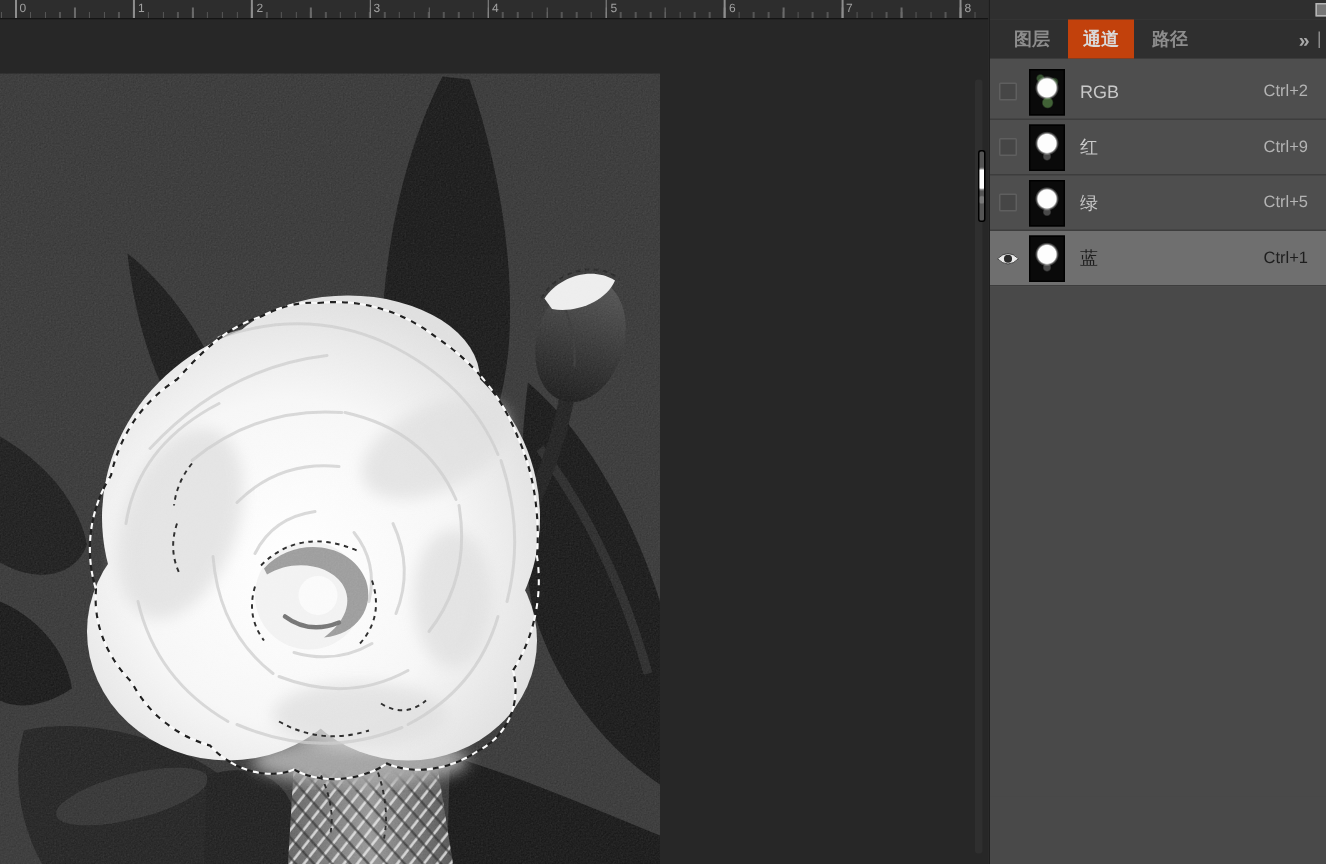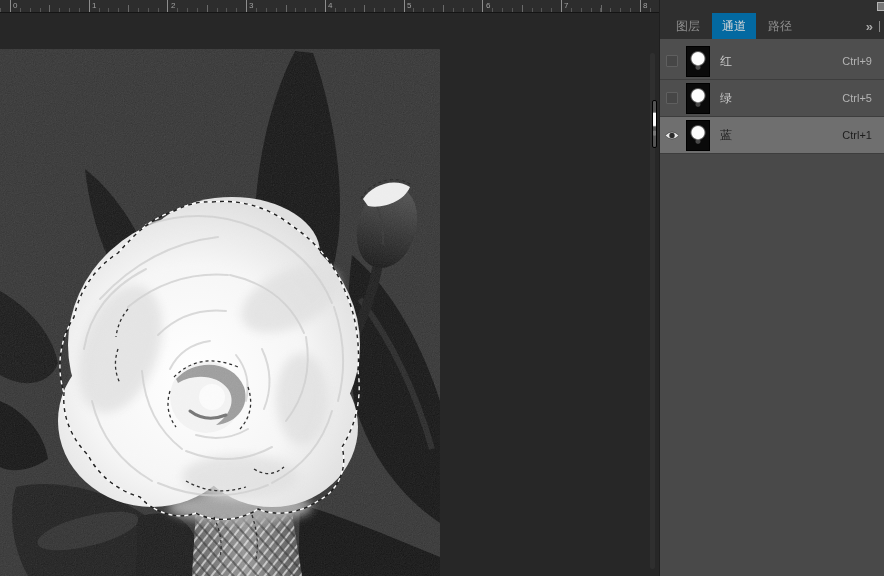--- a/index.html
+++ b/index.html
@@ -33,22 +33,22 @@
 
   
   .panel { position:absolute; left:659px; top:0; width:225px; height:576px;
            background:#494949; border-left:1px solid #1e1e1e; }
   .panel-top { position:relative; height:13px; background:#2f2f2f; }
   .corner-frag { position:absolute; right:-3px; top:2px; width:10px; height:9px;
                  background:#777; border:1px solid #b5b5b5; }
   .tabbar { position:relative; display:flex; align-items:stretch; height:26px;
             background:#2f2f2f; padding-left:6px; }
   .tab { padding:0 10px; line-height:26px; font-size:12px; color:#8d8d8d;
-         margin-right:2px; cursor:default; }
-  .tab.active { background:#0369a1; color:#d9d9d9; }
+         margin-right:2px; cursor:default;font-weight:bold; }
+  .tab.active { background:#c2410c; color:#d9d9d9; }
   .panel-menu { margin-left:auto; display:flex; align-items:center; padding-right:4px; }
   .panel-menu .chev { color:#a9a9a9; font-size:13px; font-weight:bold; letter-spacing:0; }
   .panel-menu .vbar { width:1px; height:11px; background:#8a8a8a; margin-left:6px; }
 
   .rows { background:#4e4e4e; padding-top:4px; }
   .channel-row { display:flex; align-items:center; height:37px;
                  border-bottom:1px solid #3d3d3d; position:relative; }
   .channel-row.selected { background:#6f6f6f; }
   .vis { width:24px; display:flex; justify-content:center; align-items:center; }
   .vis-box { width:12px; height:12px; border:1px solid #5f5f5f;
@@ -221,20 +221,28 @@
       <div class="tab active">通道</div>
       <div class="tab">路径</div>
       <div class="panel-menu">
         <span class="chev">»</span>
         <span class="vbar"></span>
       </div>
     </div>
 
     <div class="rows">
 
+      <div class="channel-row">
+        <div class="vis">
+          <div class="vis-box"></div>
+        </div>
+        <div class="thumb rgb"></div>
+        <span class="ch-label">RGB</span>
+        <span class="ch-shortcut">Ctrl+2</span>
+      </div>
 
       <div class="channel-row">
         <div class="vis">
           <div class="vis-box"></div>
         </div>
         <div class="thumb"></div>
         <span class="ch-label">红</span>
         <span class="ch-shortcut">Ctrl+9</span>
       </div>
 

